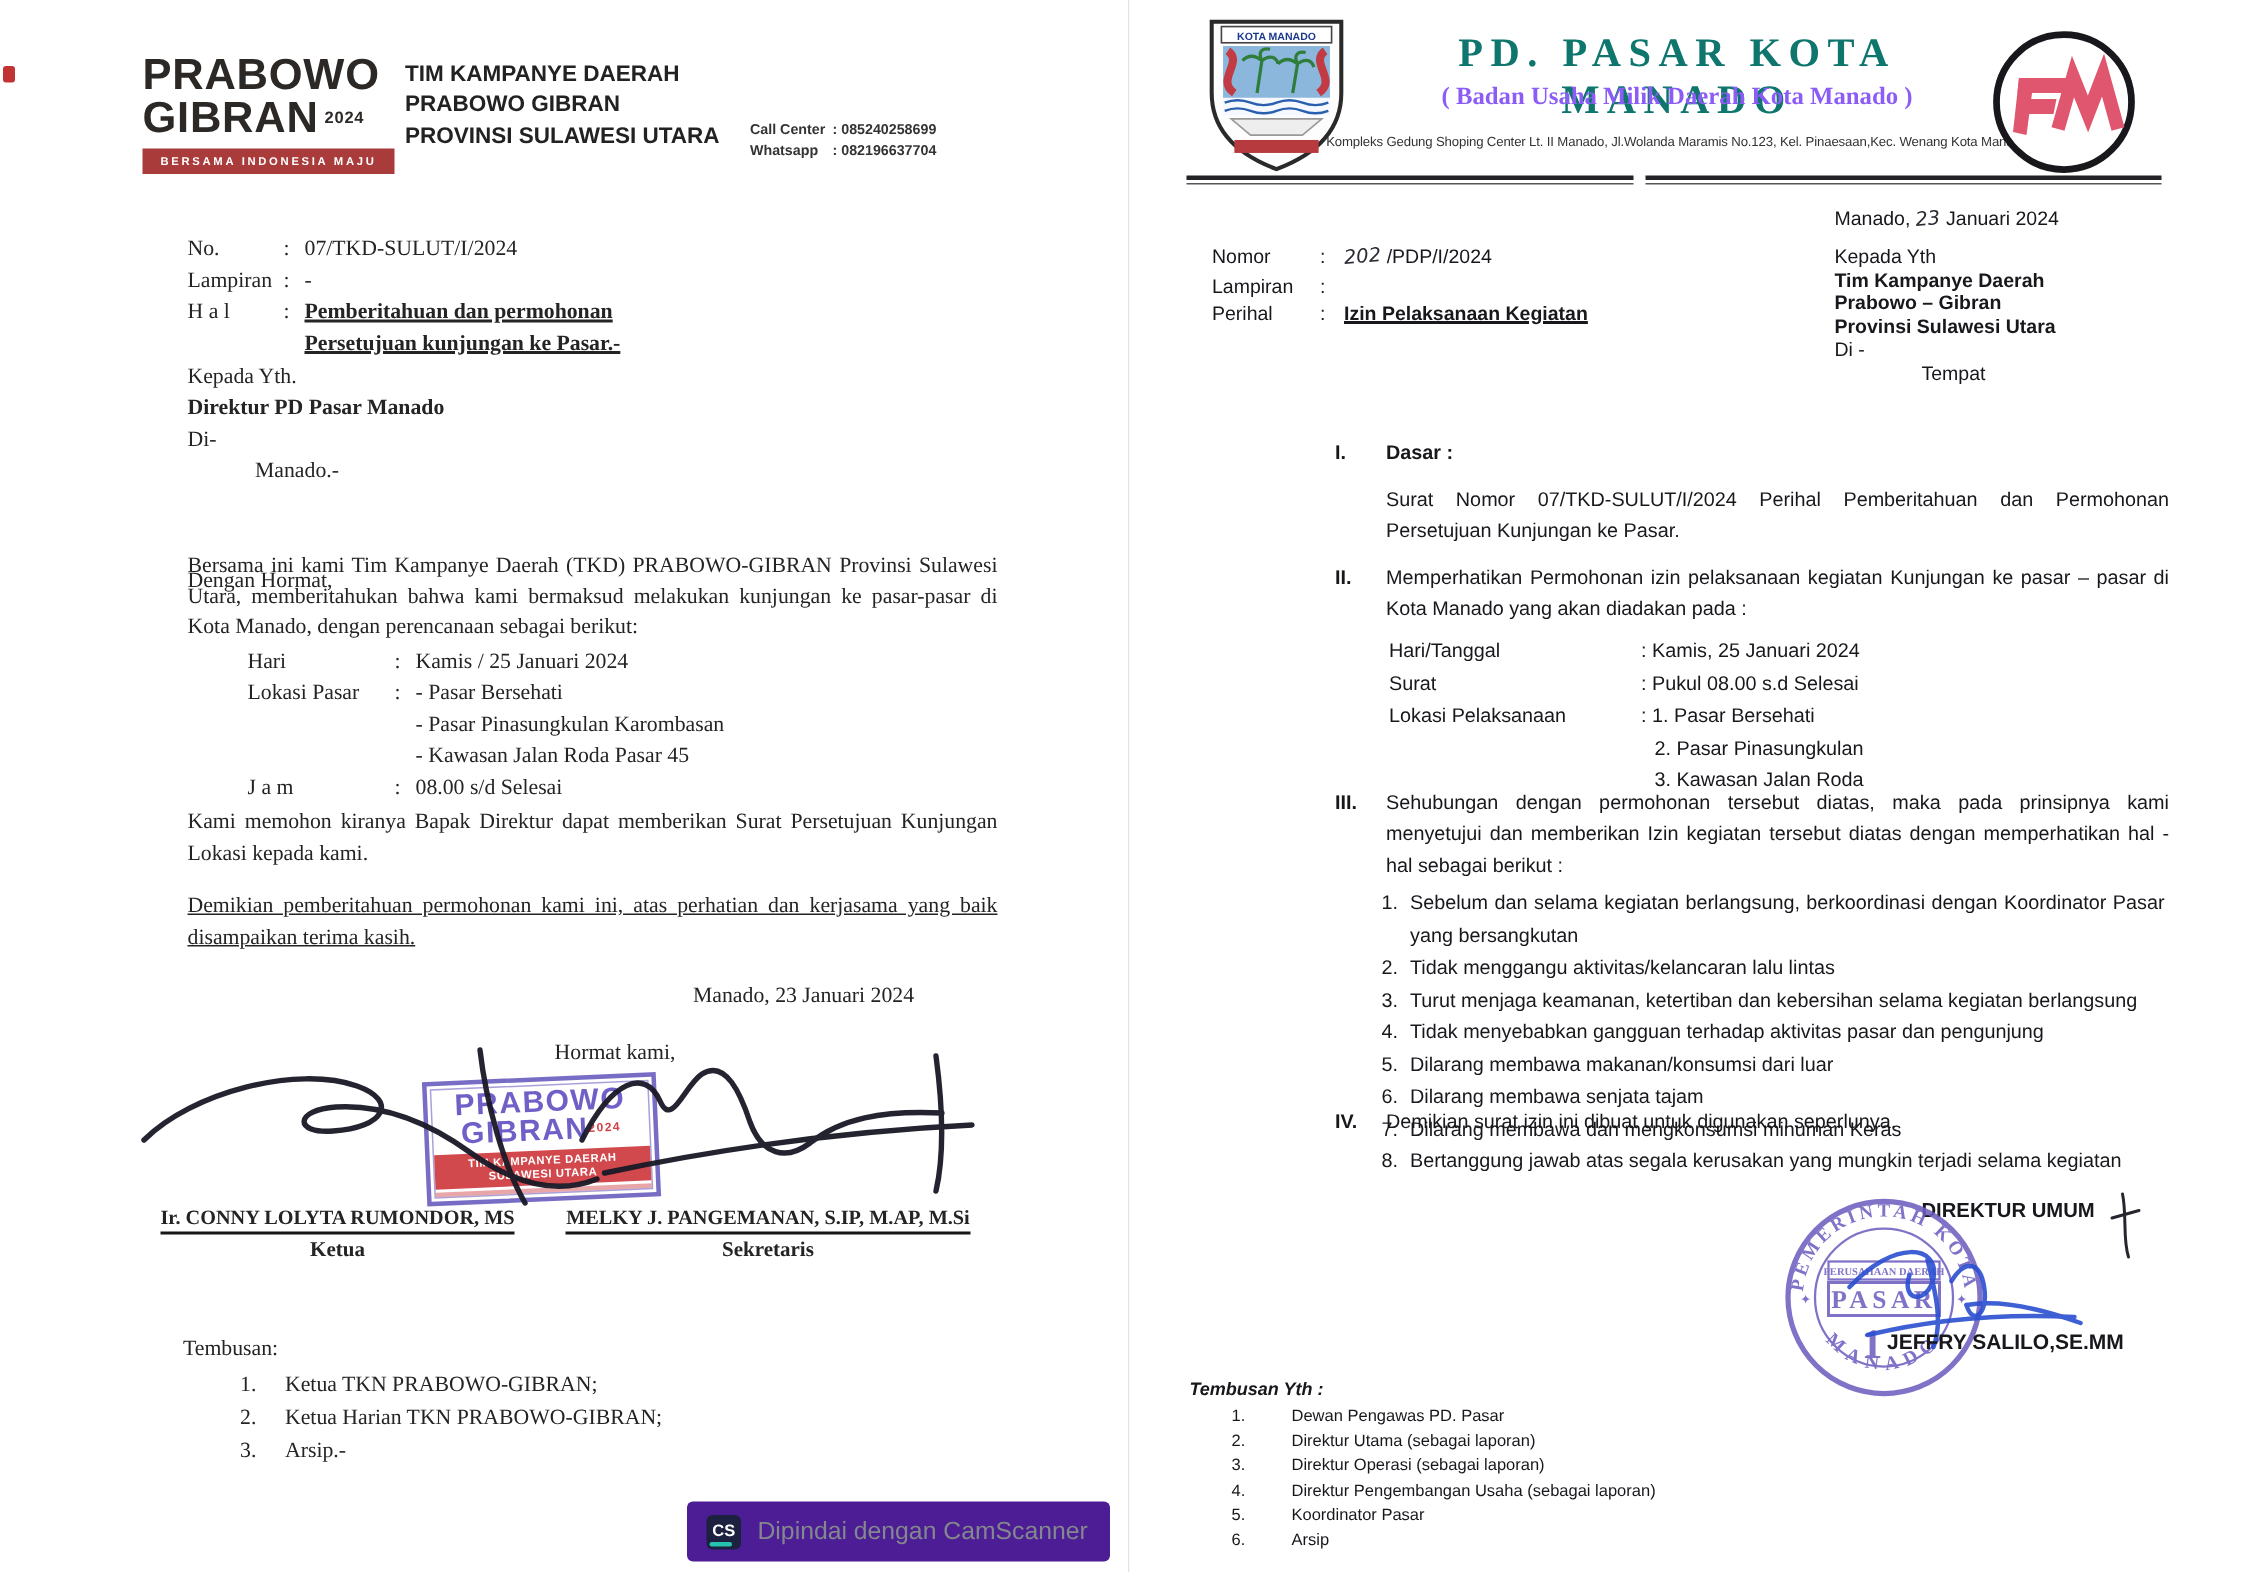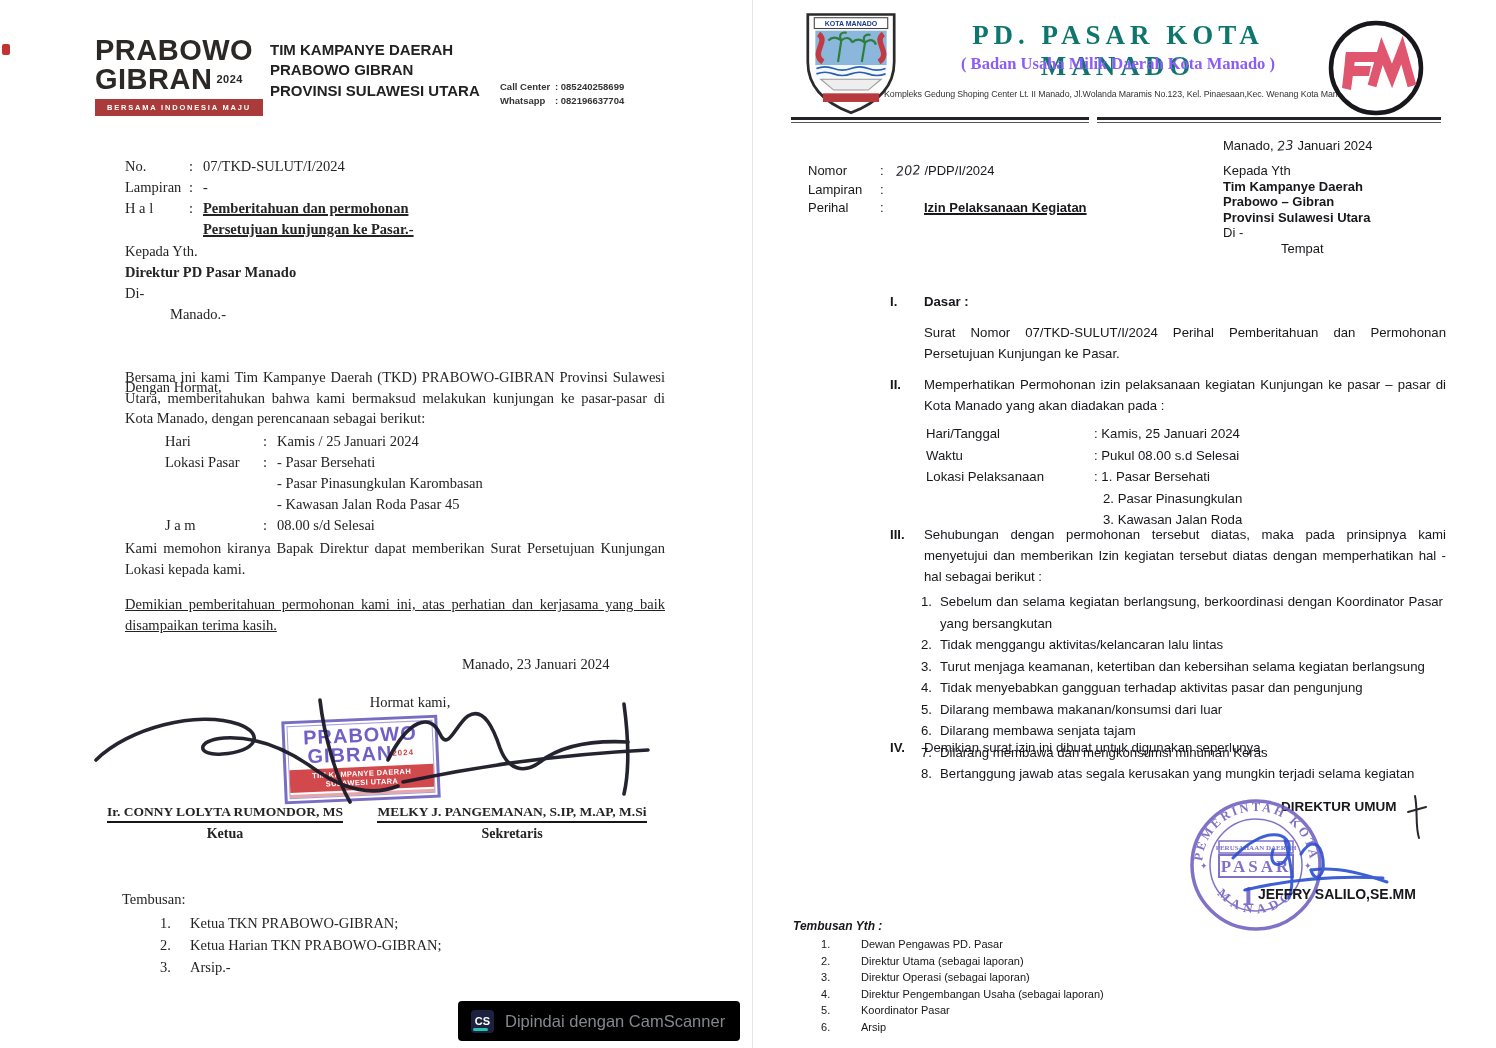--- a/index.html
+++ b/index.html
@@ -58,21 +58,21 @@
   .names .nm{display:inline-block;border-bottom:2px solid #161616;padding-bottom:1px;}
   .names .tt{font-weight:bold;margin-top:3px;text-decoration:none;font-size:14px;}
   .n1{left:100px;top:804px;width:250px;}
   .n2{left:362px;top:804px;width:300px;}
 
   .temb-l{left:122px;top:888px;font-size:14.5px;line-height:22px;}
   ol.plain{list-style:none;margin:2px 0 0 38px;padding:0;counter-reset:li;}
   ol.plain li{counter-increment:li;}
   ol.plain li::before{content:counter(li) ".";display:inline-block;width:30px;}
 
-  .cam{left:458px;top:1001px;width:282px;height:40px;background:#000000;border-radius:4px;
+  .cam{left:458px;top:1001px;width:282px;height:40px;background:#4c1d95;border-radius:4px;
        display:flex;align-items:center;gap:11px;padding-left:13px;box-sizing:border-box;
        font-family:"Liberation Sans",sans-serif;}
   .cam .ic{width:23px;height:23px;background:#1d2140;border-radius:4px;color:#fff;font-size:11px;
        font-weight:bold;display:flex;align-items:center;justify-content:center;position:relative;}
   .cam .ic::after{content:"";position:absolute;left:2px;right:6px;bottom:2px;height:3px;
        background:#27c2b0;border-radius:2px;}
   .cam .tx{color:#83878e;font-size:16.5px;}
 
   
   .crest{left:42px;top:8px;}
@@ -85,21 +85,21 @@
   .pm-logo{left:573px;top:18px;}
   .rh-line{left:38px;top:117px;width:650px;height:2px;border-top:3.5px solid #232327;
            border-bottom:1px solid #55555a;}
   .rh-line .gap{position:absolute;left:298px;top:-5px;width:8px;height:10px;background:#fff;}
 
   .dateline-r{left:470px;top:138px;font-size:13px;}
   .hand{font-family:"DejaVu Sans",sans-serif;font-style:italic;display:inline-block;
         transform:rotate(-5deg);color:#2c2c36;}
   .ref-r{left:55px;top:162px;display:grid;grid-template-columns:72px 16px auto;
          font-size:13px;line-height:18.5px;}
-  .ref-r .bu{font-weight:bold;text-decoration:underline;text-decoration-thickness:1.5px;margin-left:28px;}
+  .ref-r .bu{font-weight:bold;text-decoration:underline;text-decoration-thickness:1.5px;}
   .addr-r{left:470px;top:163px;font-size:13px;line-height:15.5px;}
   .addr-r .b{font-weight:bold;}
   .addr-r .indent{padding-left:58px;}
 
   .sec{position:absolute;left:137px;width:556px;display:grid;grid-template-columns:34px 1fr;
        font-size:13.2px;line-height:21px;}
   .sec .num{font-weight:bold;}
   .sec .body{text-align:justify;}
   .sec .ttl{font-weight:bold;}
   .ev{left:173px;top:423px;display:grid;grid-template-columns:168px auto;
@@ -319,21 +319,21 @@
   </div>
 
   <div class="sec" style="top:374px;">
     <span class="num">II.</span>
     <span class="body">Memperhatikan Permohonan izin pelaksanaan kegiatan Kunjungan ke pasar – pasar di Kota Manado yang akan diadakan pada :</span>
   </div>
 
   <div class="abs ev">
     <span>Hari/Tanggal</span>
       <span>: Kamis, 25 Januari 2024</span>
-    <span>Waktu</span>
+    <span>Surat</span>
       <span>: Pukul 08.00 s.d Selesai</span>
     <span>Lokasi Pelaksanaan</span>
       <span>: 1. Pasar Bersehati</span>
     <span></span>
       <span class="ind">2. Pasar Pinasungkulan</span>
     <span></span>
       <span class="ind">3. Kawasan Jalan Roda</span>
   </div>
 
   <div class="sec" style="top:524px;">

